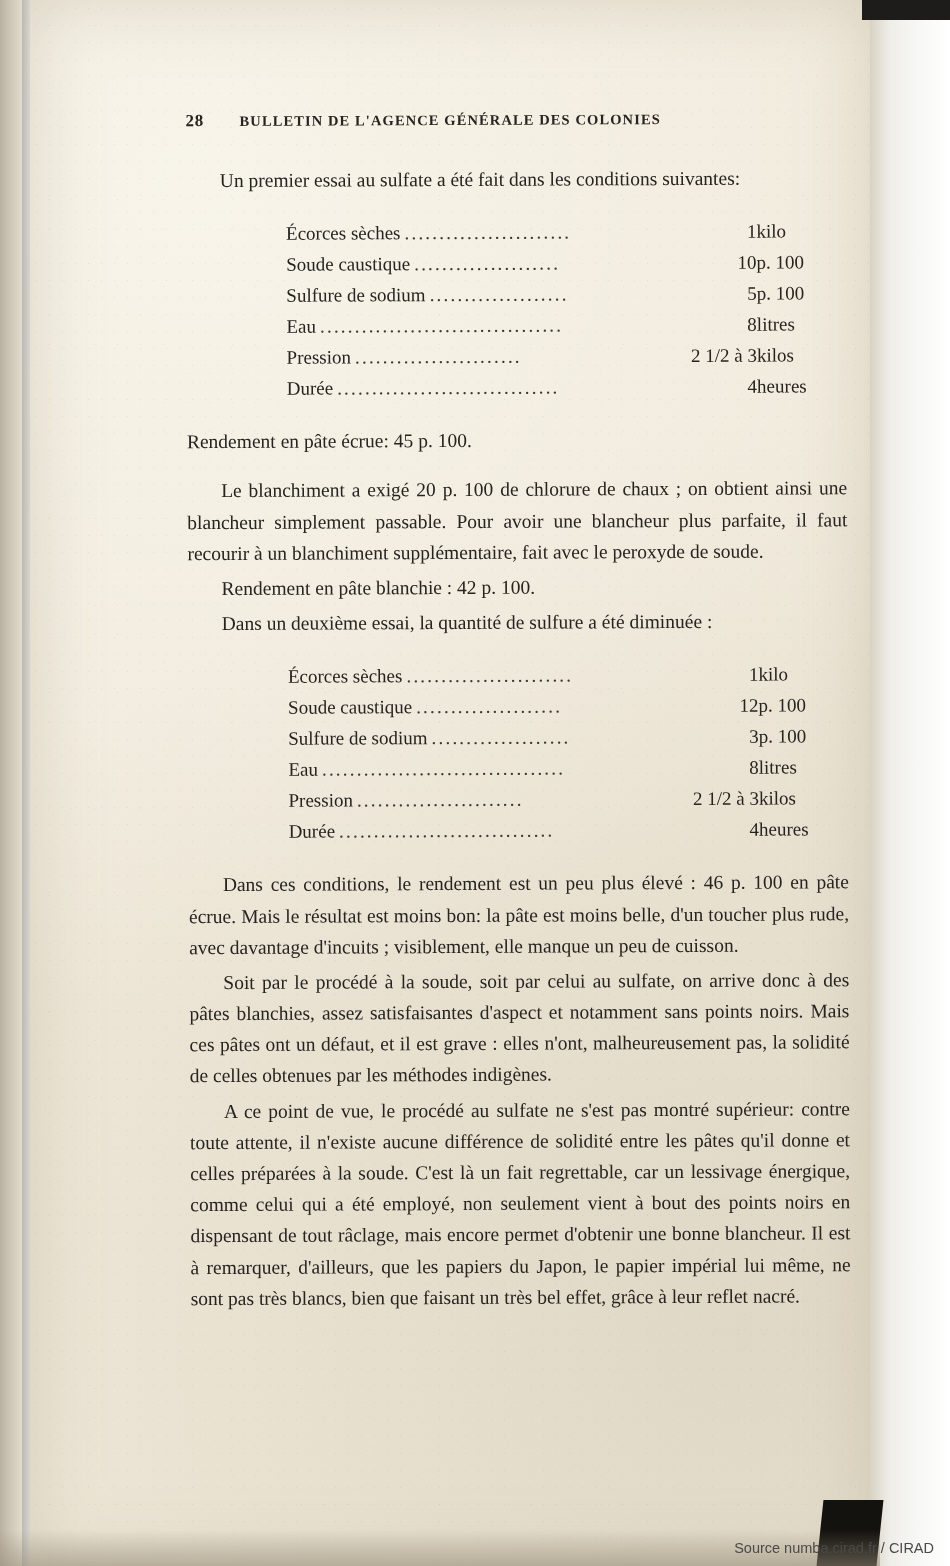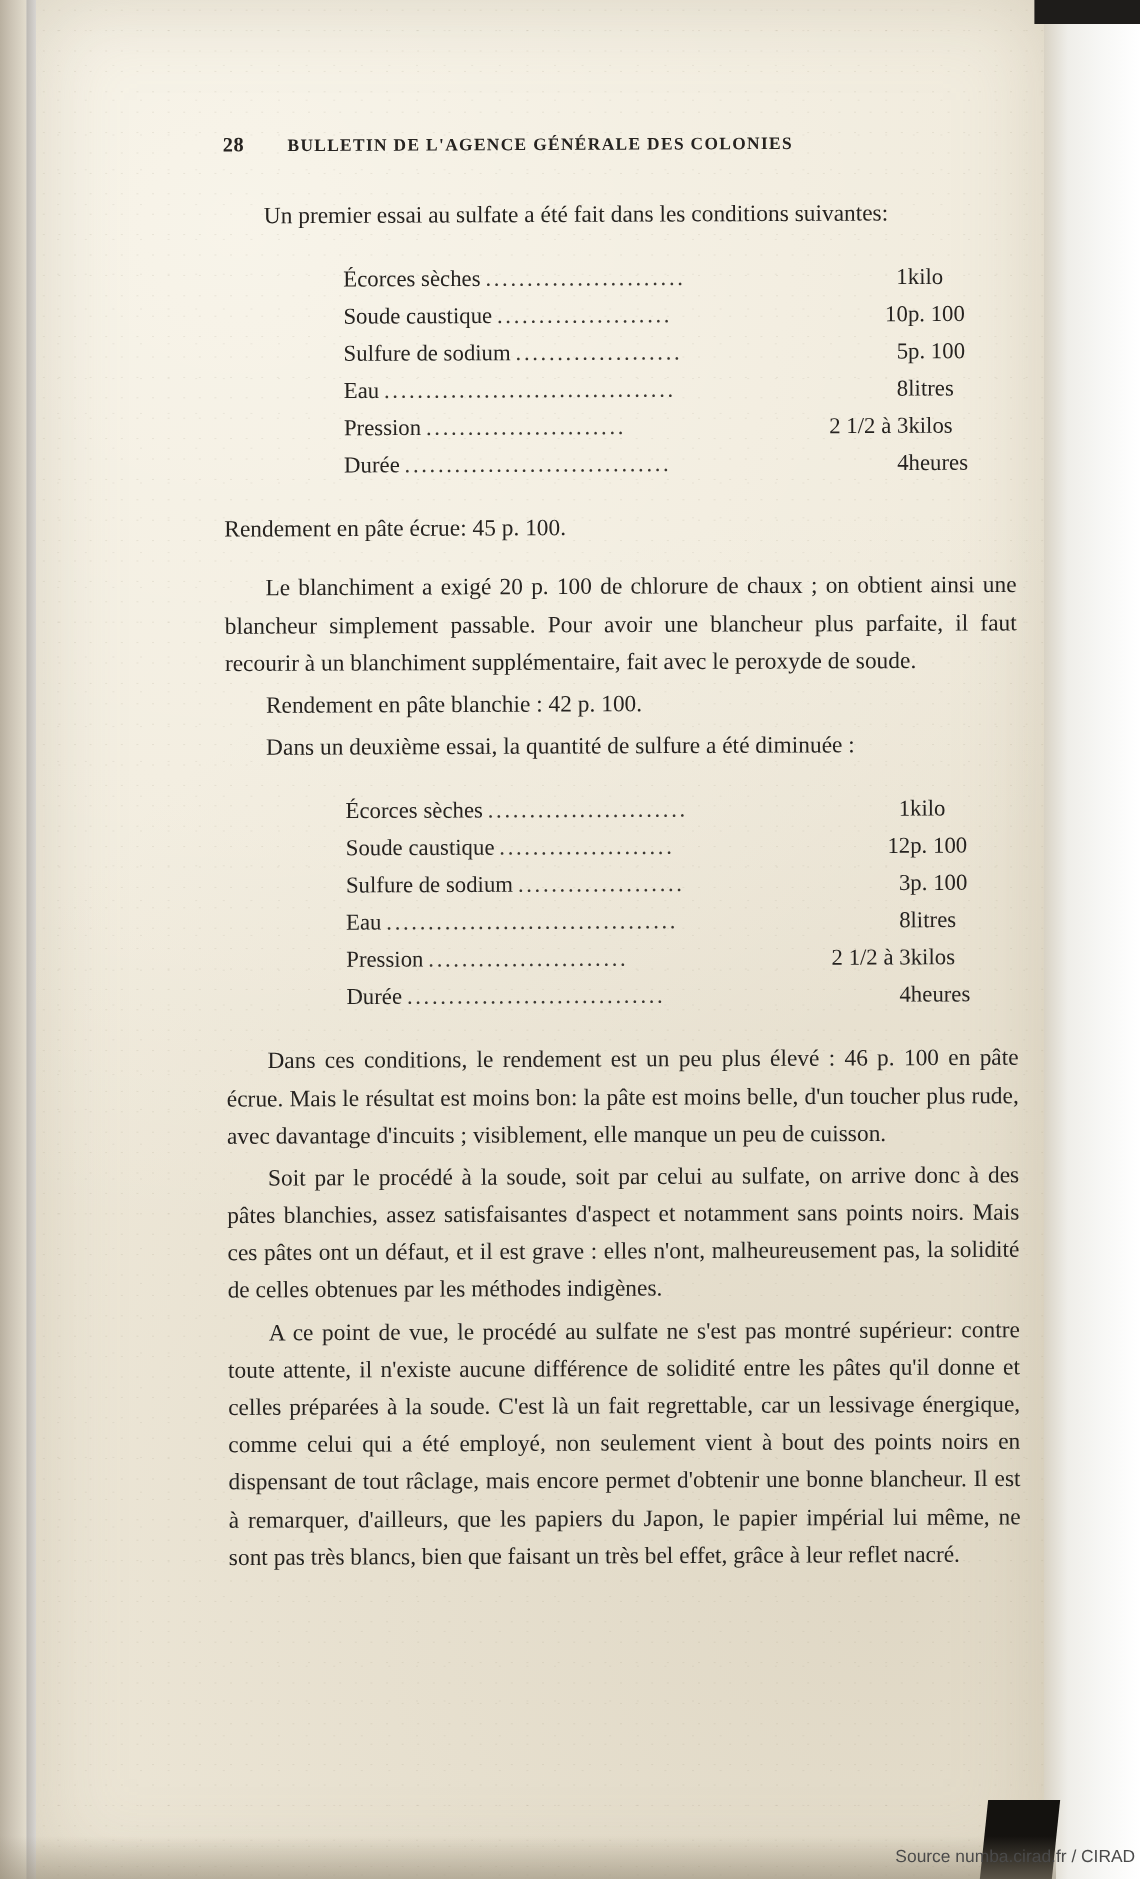--- a/index.html
+++ b/index.html
@@ -160,21 +160,21 @@
     padding-left: 12px;
     white-space: nowrap;
   }
 
   
   #warp { transform: rotate(-0.25deg); transform-origin: 50% 0; }
 
   
   #source-credit {
     position: absolute;
-    right: 4px;
+    right: 16px;
     bottom: 10px;
     font-family: "Liberation Sans", sans-serif;
     font-size: 14.5px;
     color: #4a4a4a;
   }
 </style>
 </head>
 <body>
 
 <div id="scan-area">

